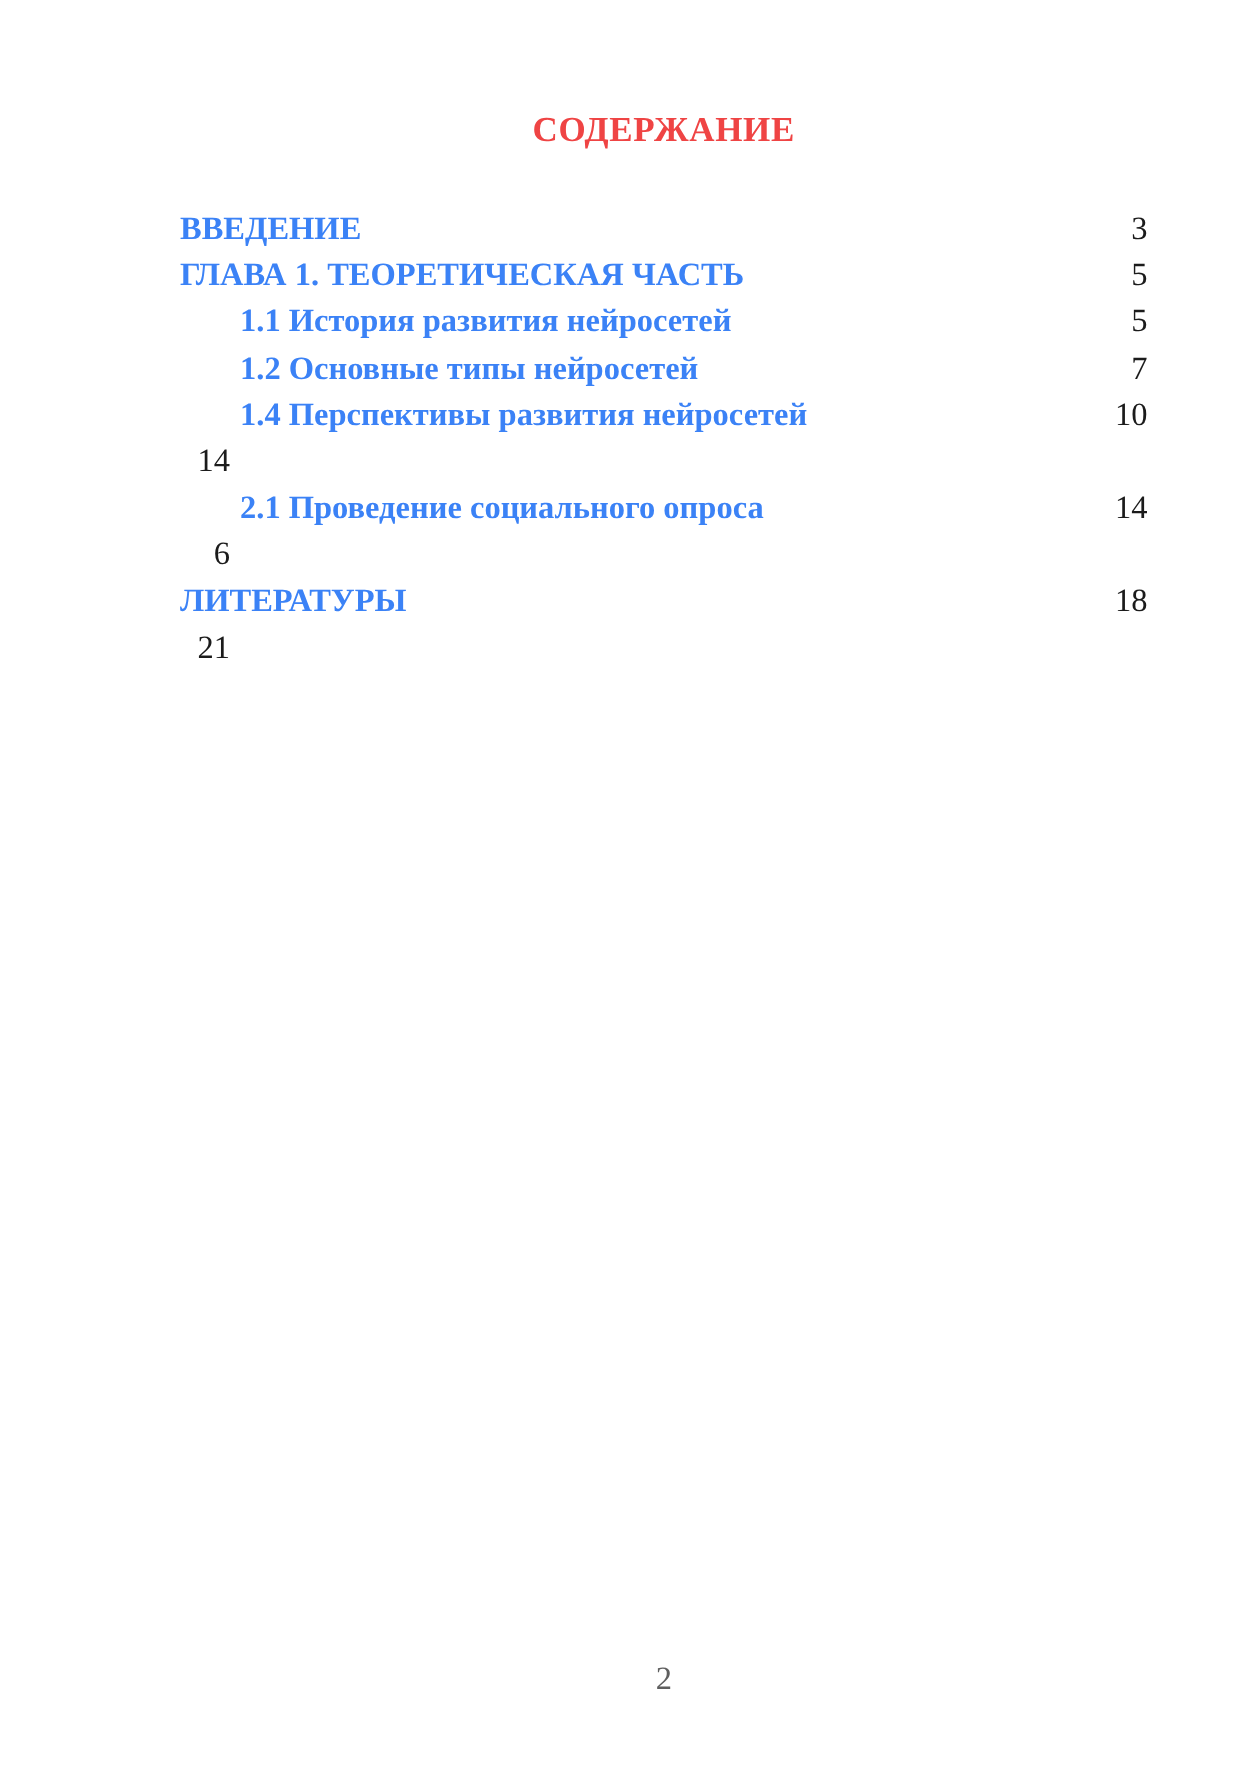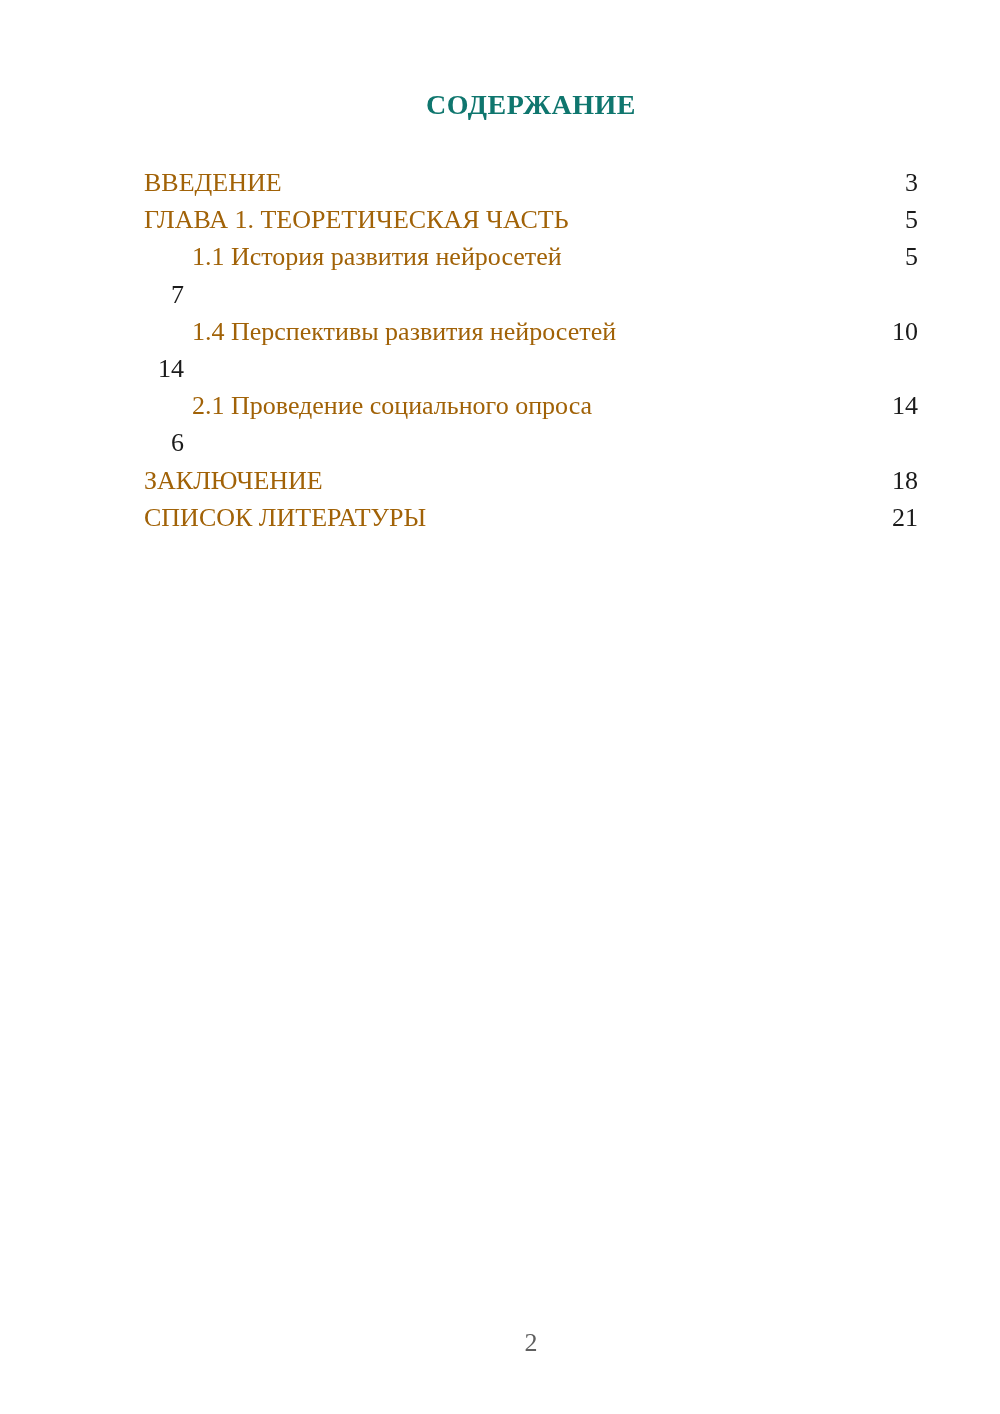--- a/index.html
+++ b/index.html
@@ -20,41 +20,42 @@
   .doc-title {
     position: absolute;
     top: 88px;
     left: 144px;
     right: 82px;
     text-align: center;
     font-size: 28px;
     font-weight: bold;
     letter-spacing: 0.5px;
     line-height: 34px;
-    color: #0f766e;
+    color: #ef4444;
   }
   .toc {
     position: absolute;
     top: 164px;
     left: 144px;
     right: 82px;
   }
   .toc-row {
     display: flex;
     justify-content: space-between;
     align-items: baseline;
     line-height: 37.2px;
     font-size: 26px;
     white-space: nowrap;
   }
   .toc-row.sub .toc-label {
     padding-left: 48px;
   }
   .toc-label {
-    color: #a16207;
+    color: #3b82f6;
+    font-weight: bold;
   }
   .toc-page {
     color: #1b1b1b;
     text-align: right;
     min-width: 40px;
   }
   .page-footer-number {
     position: absolute;
     top: 1324px;
     left: 144px;
@@ -82,20 +83,21 @@
       <span class="toc-label">ГЛАВА 1. ТЕОРЕТИЧЕСКАЯ ЧАСТЬ</span>
       <span class="toc-page">5</span>
     </div>
 
     <div class="toc-row sub">
       <span class="toc-label">1.1 История развития нейросетей</span>
       <span class="toc-page">5</span>
     </div>
 
     <div class="toc-row sub">
+      <span class="toc-label">1.2 Основные типы нейросетей</span>
       <span class="toc-page">7</span>
     </div>
 
 
     <div class="toc-row sub">
       <span class="toc-label">1.4 Перспективы развития нейросетей</span>
       <span class="toc-page">10</span>
     </div>
 
     <div class="toc-row">
@@ -105,25 +107,24 @@
     <div class="toc-row sub">
       <span class="toc-label">2.1 Проведение социального опроса</span>
       <span class="toc-page">14</span>
     </div>
 
     <div class="toc-row sub">
       <span class="toc-page">6</span>
     </div>
 
     <div class="toc-row">
-      <span class="toc-label">ЗАКЛЮЧЕНИЕ</span>
+      <span class="toc-label">ЛИТЕРАТУРЫ</span>
       <span class="toc-page">18</span>
     </div>
 
     <div class="toc-row">
-      <span class="toc-label">СПИСОК ЛИТЕРАТУРЫ</span>
       <span class="toc-page">21</span>
     </div>
   </div>
 
   <div class="page-footer-number">2</div>
 
 </div>
 
 </body></html>

